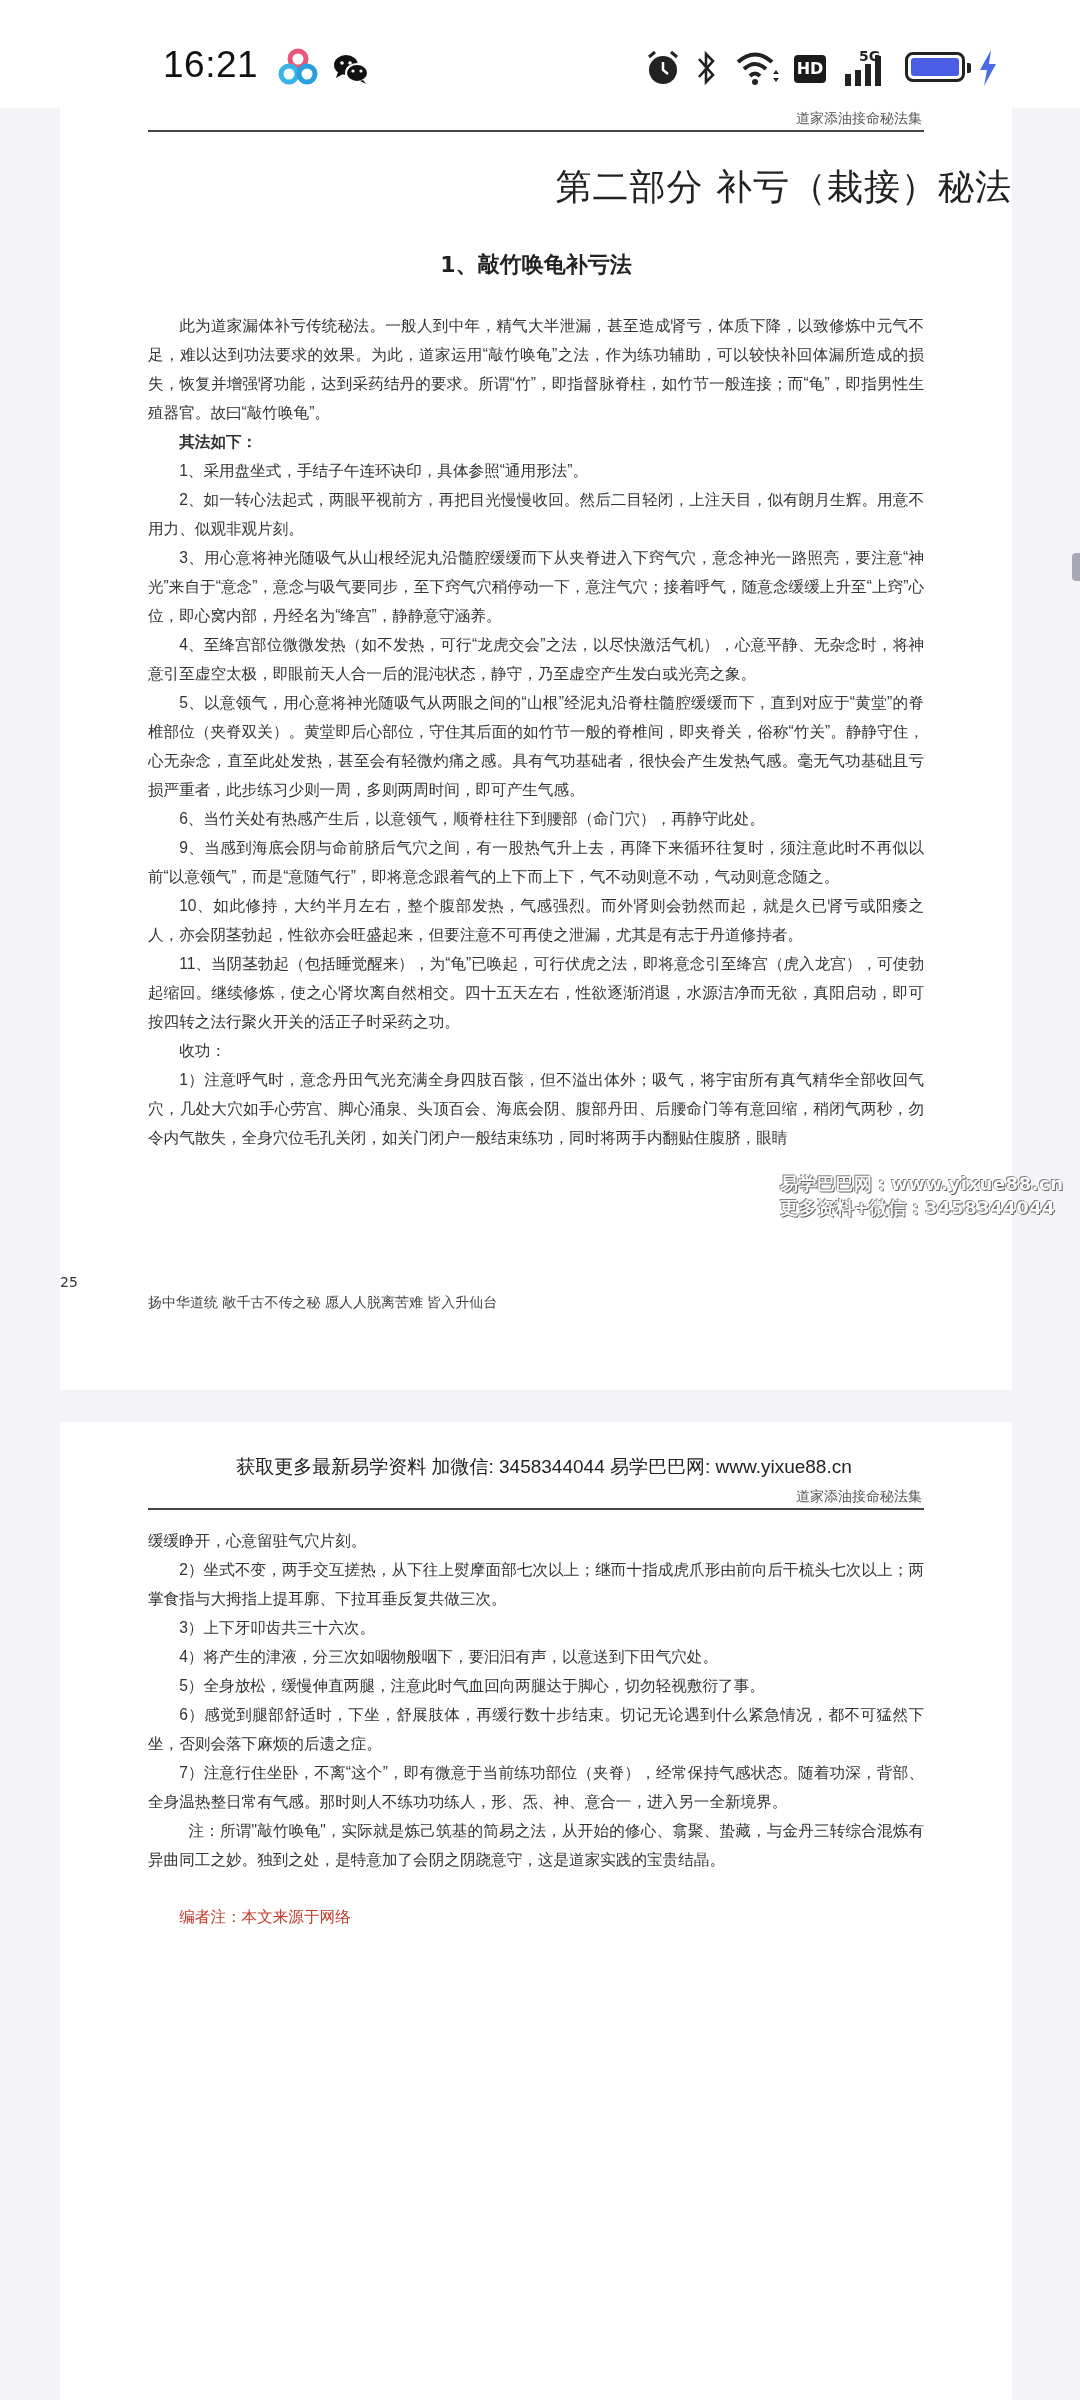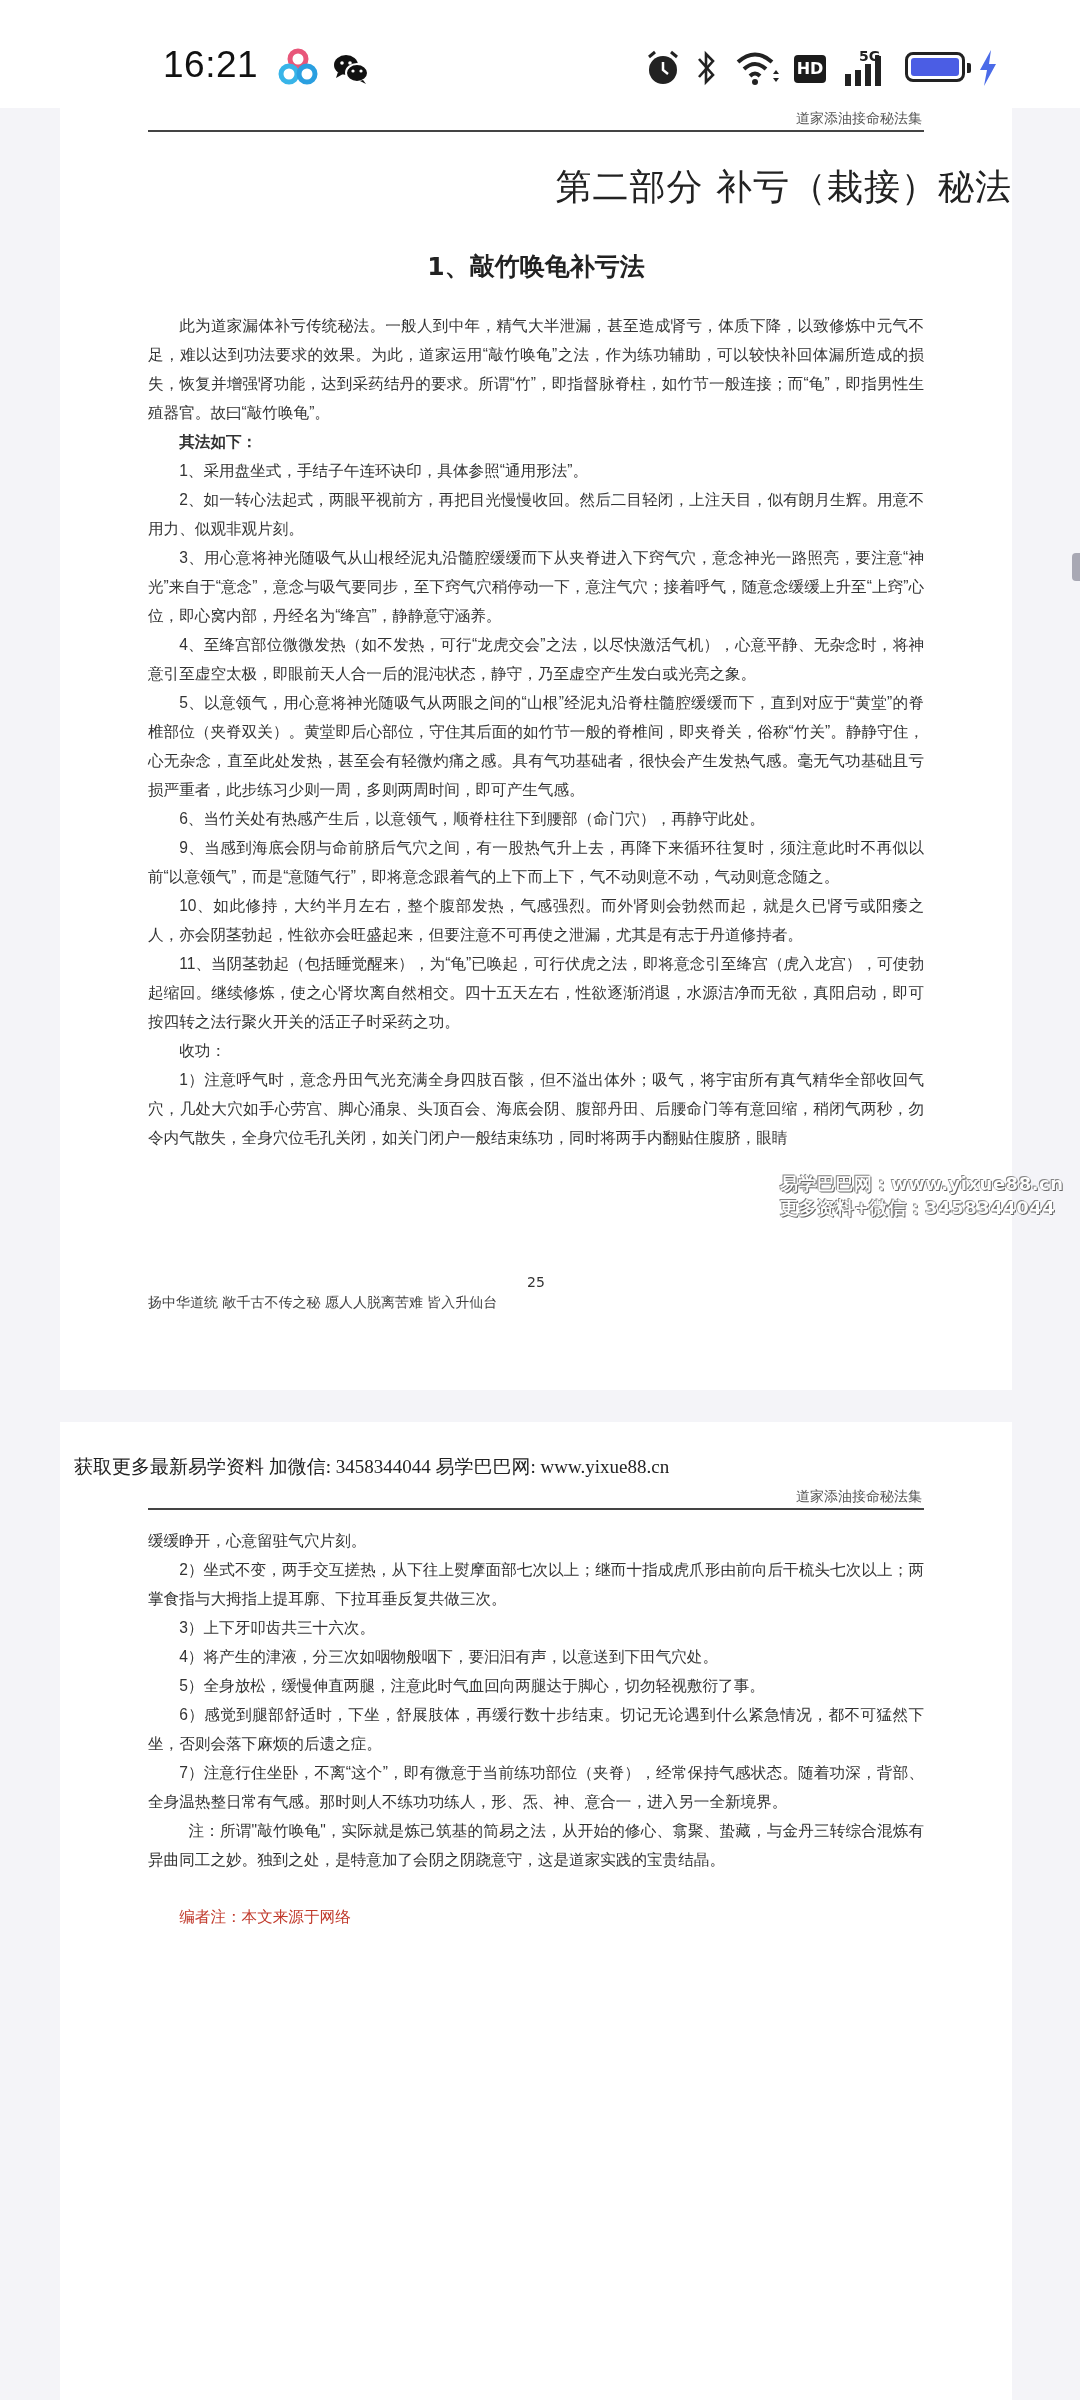--- a/index.html
+++ b/index.html
@@ -31,44 +31,44 @@
   }
   .rule {
     position:absolute; left:88px; width:776px; height:2px; background:#444;
   }
   .title-main {
     position:absolute; left:0; width:952px; text-align:right;
     font-size:36px; color:#222; font-family:"DejaVu Sans","Liberation Sans",sans-serif; letter-spacing:1px;
   }
   .title-sub {
     position:absolute; left:0; width:952px; text-align:center;
-    font-size:25px; color:#222; font-family:"DejaVu Sans","Liberation Sans",sans-serif; font-weight:bold;
+    font-size:22px; color:#222; font-family:"DejaVu Sans","Liberation Sans",sans-serif; font-weight:bold;
   }
   .body-text {
     position:absolute; left:88px; width:776px;
     font-size:15.6px; line-height:29px; color:#333;
     font-family:Liberation Sans, sans-serif;
     text-align:justify;
   }
   .body-text p { margin:0; text-indent:2em; }
   .body-text p.noindent { text-indent:0; }
   .body-text p.bold { font-weight:bold; }
   .body-text p.note { text-indent:2.6em; }
   .body-text p.editor { color:#c0392b; margin-top:28px; text-indent:2em; }
   .page-num {
-    position:absolute; left:0; width:952px; text-align:center; font-size:14px; color:#333;
+    position:absolute; left:0; width:952px; font-size:14px; color:#333;
     font-family:"DejaVu Sans",sans-serif;
   }
   .footer-motto {
     position:absolute; left:88px; font-size:14px; color:#444;
     font-family:"DejaVu Sans",sans-serif;
   }
   .promo {
-    position:absolute; left:14px; width:952px; 
-    font-size:19px; color:#222; font-family:Liberation Serif, serif;
+    position:absolute; left:8px; width:952px; text-align:center;
+    font-size:19px; color:#222; font-family:Liberation Sans, sans-serif;
   }
   .watermark {
     position:absolute; left:780px; top:1172px; width:300px;
     font-family:"DejaVu Sans",sans-serif; font-size:18px; font-weight:bold;
     color:#fff; text-shadow:0 0 1px #555, 1px 1px 0 #666, -1px -1px 0 #888;
     line-height:24px; z-index:4; letter-spacing:0.5px;
   }
   .scroll-thumb {
     position:absolute; left:1072px; top:553px; width:8px; height:28px;
     background:#a8a8b4; border-radius:4px 0 0 4px; z-index:4;

